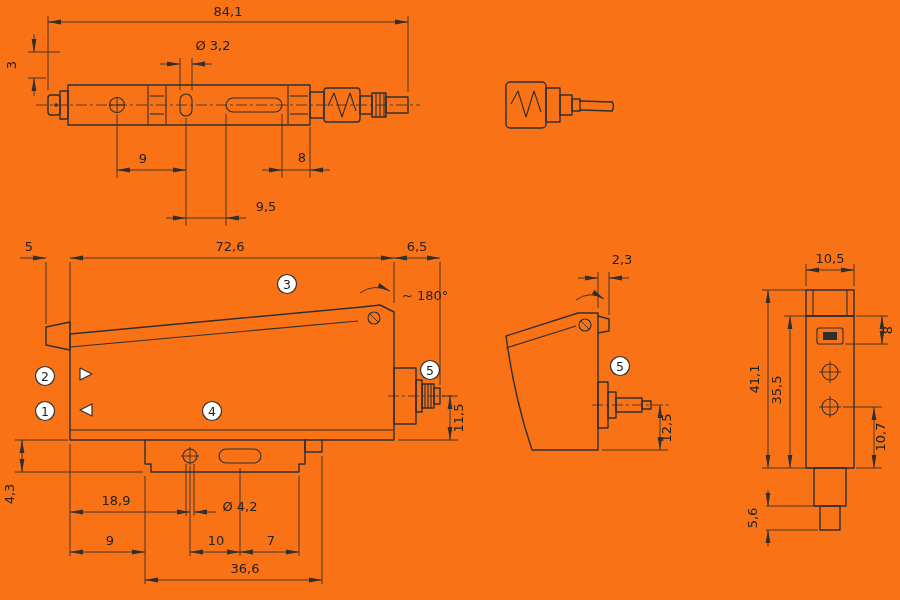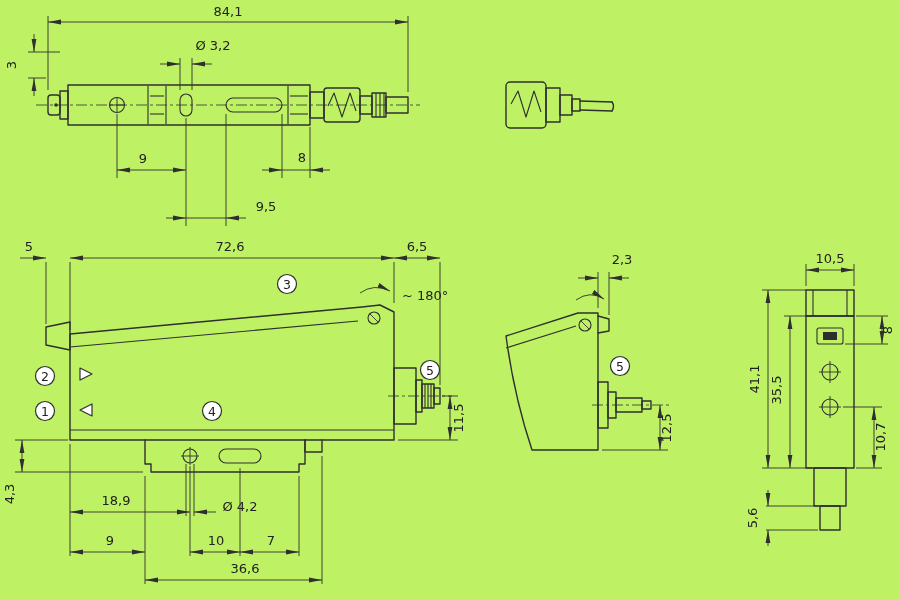--- a/index.html
+++ b/index.html
@@ -1,16 +1,16 @@
 <!DOCTYPE html>
 <html><head>
 <meta charset="utf-8">
 <style>
   html,body{margin:0;padding:0;background:#ffffff;}
-  .stage{position:relative;width:900px;height:600px;background:#bef264;overflow:hidden;
+  .stage{position:relative;width:900px;height:600px;background:#f97316;overflow:hidden;
          font-family:"DejaVu Sans",sans-serif;}
   svg{display:block;}
   .outline{fill:none;stroke:#2f2f2f;stroke-width:1.4;stroke-linejoin:round;stroke-linecap:round;}
   .detail{fill:none;stroke:#2f2f2f;stroke-width:1.1;stroke-linejoin:round;}
   .dim{fill:none;stroke:#2f2f2f;stroke-width:0.9;}
   .cl{fill:none;stroke:#2f2f2f;stroke-width:0.8;stroke-dasharray:11 3 3 3;}
   .dim-text{font:13px "DejaVu Sans",sans-serif;fill:#222222;text-anchor:middle;}
   .co-text{font:12.5px "DejaVu Sans",sans-serif;fill:#222222;text-anchor:middle;}
   .co{fill:#ffffff;stroke:#2f2f2f;stroke-width:1.2;}
   .tri{fill:#ffffff;stroke:#2f2f2f;stroke-width:1.2;stroke-linejoin:round;}

